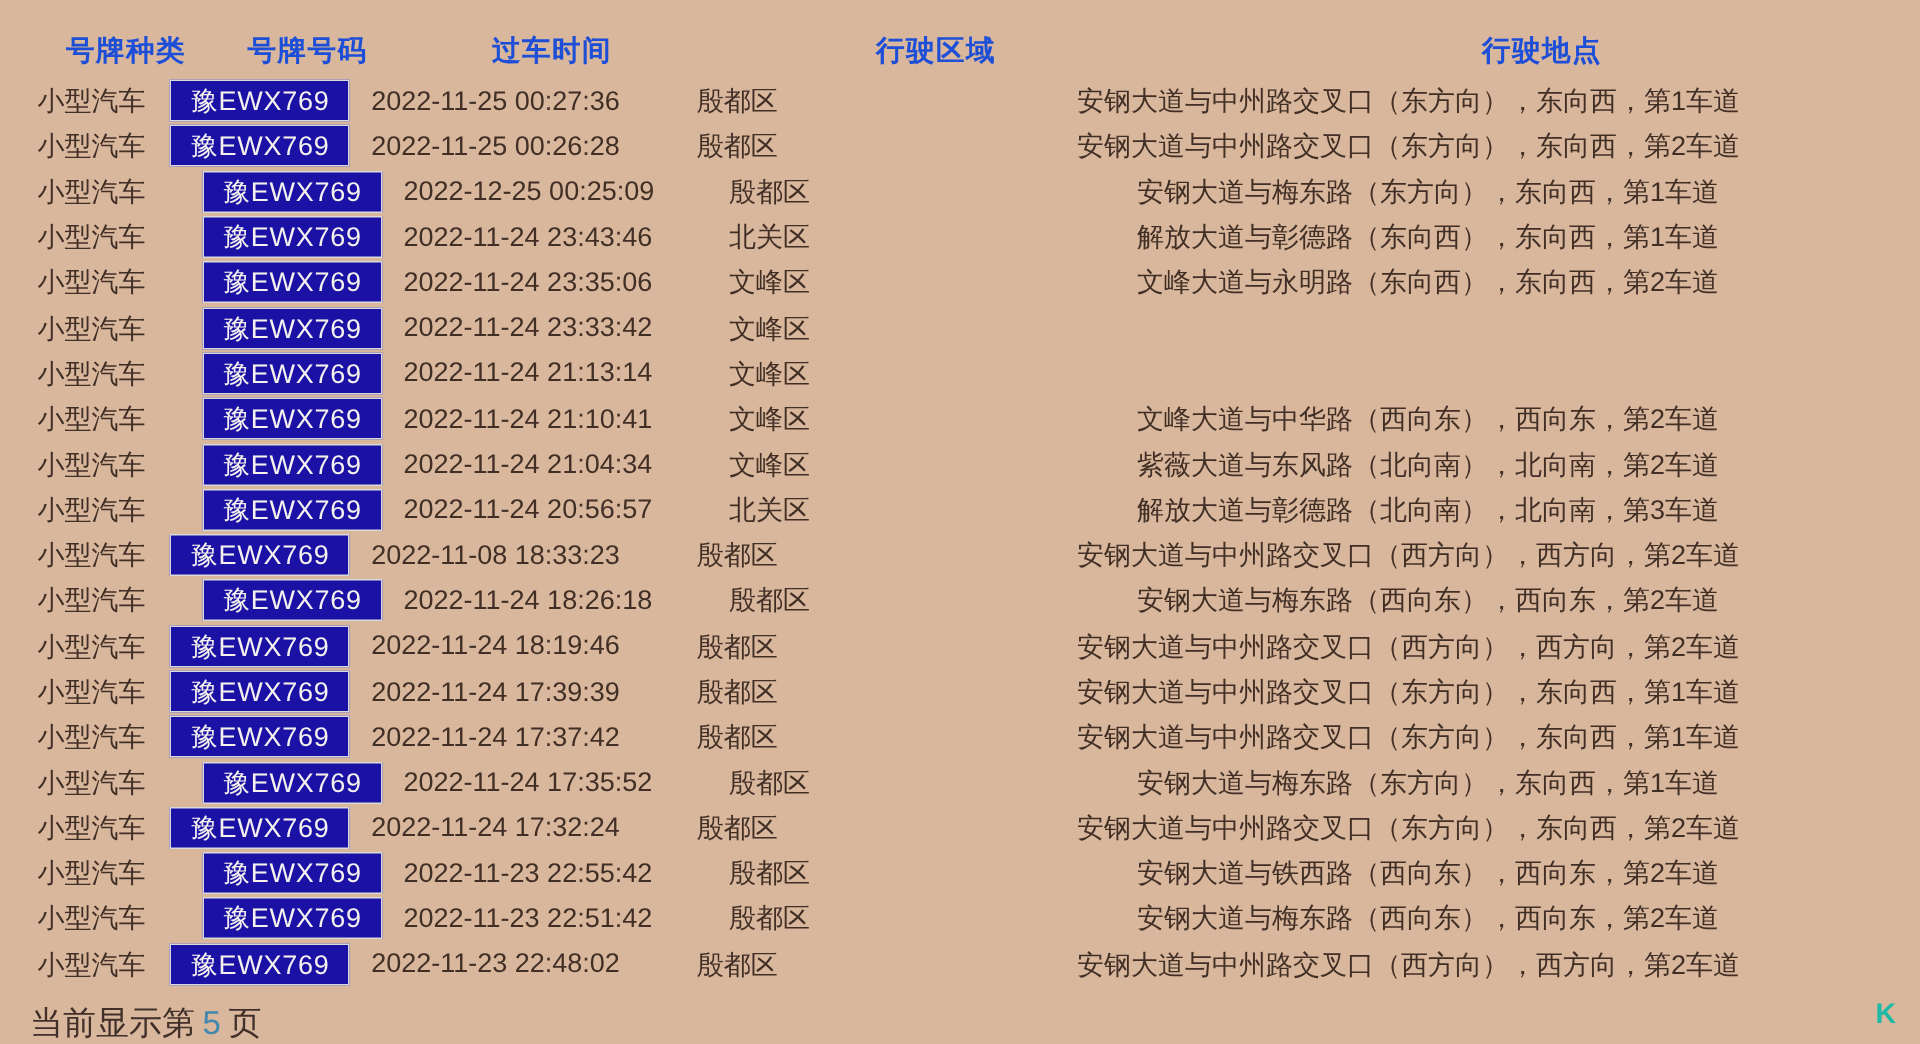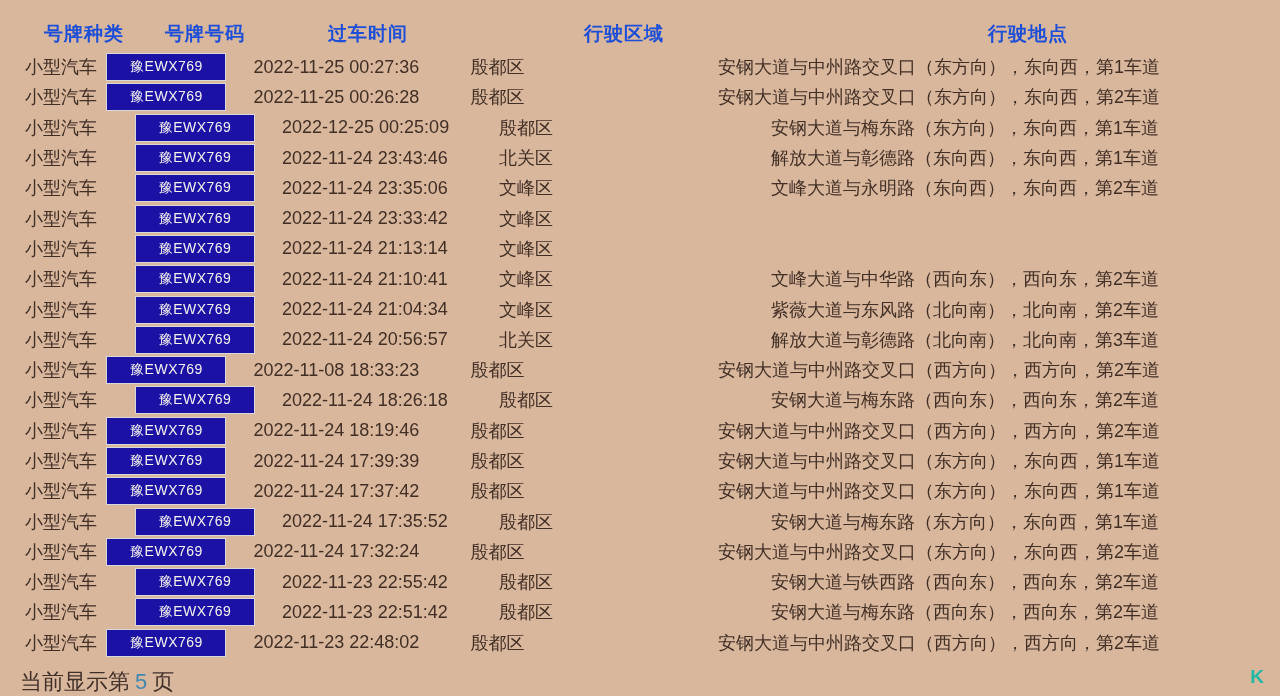--- a/index.html
+++ b/index.html
@@ -43,34 +43,34 @@
   .row {
     display: flex;
     align-items: center;
     height: 30.3px;
     font-size: 18px;
     color: #412f26;
     white-space: nowrap;
   }
   .c1 { width: 105px; padding-left: 25px; }
   .c2 { width: 120px; padding-left: 5px; }
-  .c3 { width: 150px; padding-left: 27px; }
+  .c3 { width: 150px; padding-left: 14px; }
   .c4 { width: 90px;  padding-left: 67px; }
   .c5 { flex: 1; padding-left: 182px; }
 
   .plate-badge {
     display: flex;
     align-items: center;
     justify-content: center;
     width: 118px;
     height: 26px;
     background: var(--plate-bg, #1b12a5);
     border: 1px solid #d9d9d9;
     color: var(--plate-text, #f4f1ee);
-    font-size: 14px;
+    font-size: 18px;
     letter-spacing: 0.5px;
     cursor: pointer;
   }
 
   .footer {
     position: absolute;
     top: 667px;
     left: 20px;
     font-size: 22px;
     color: #41302a;

